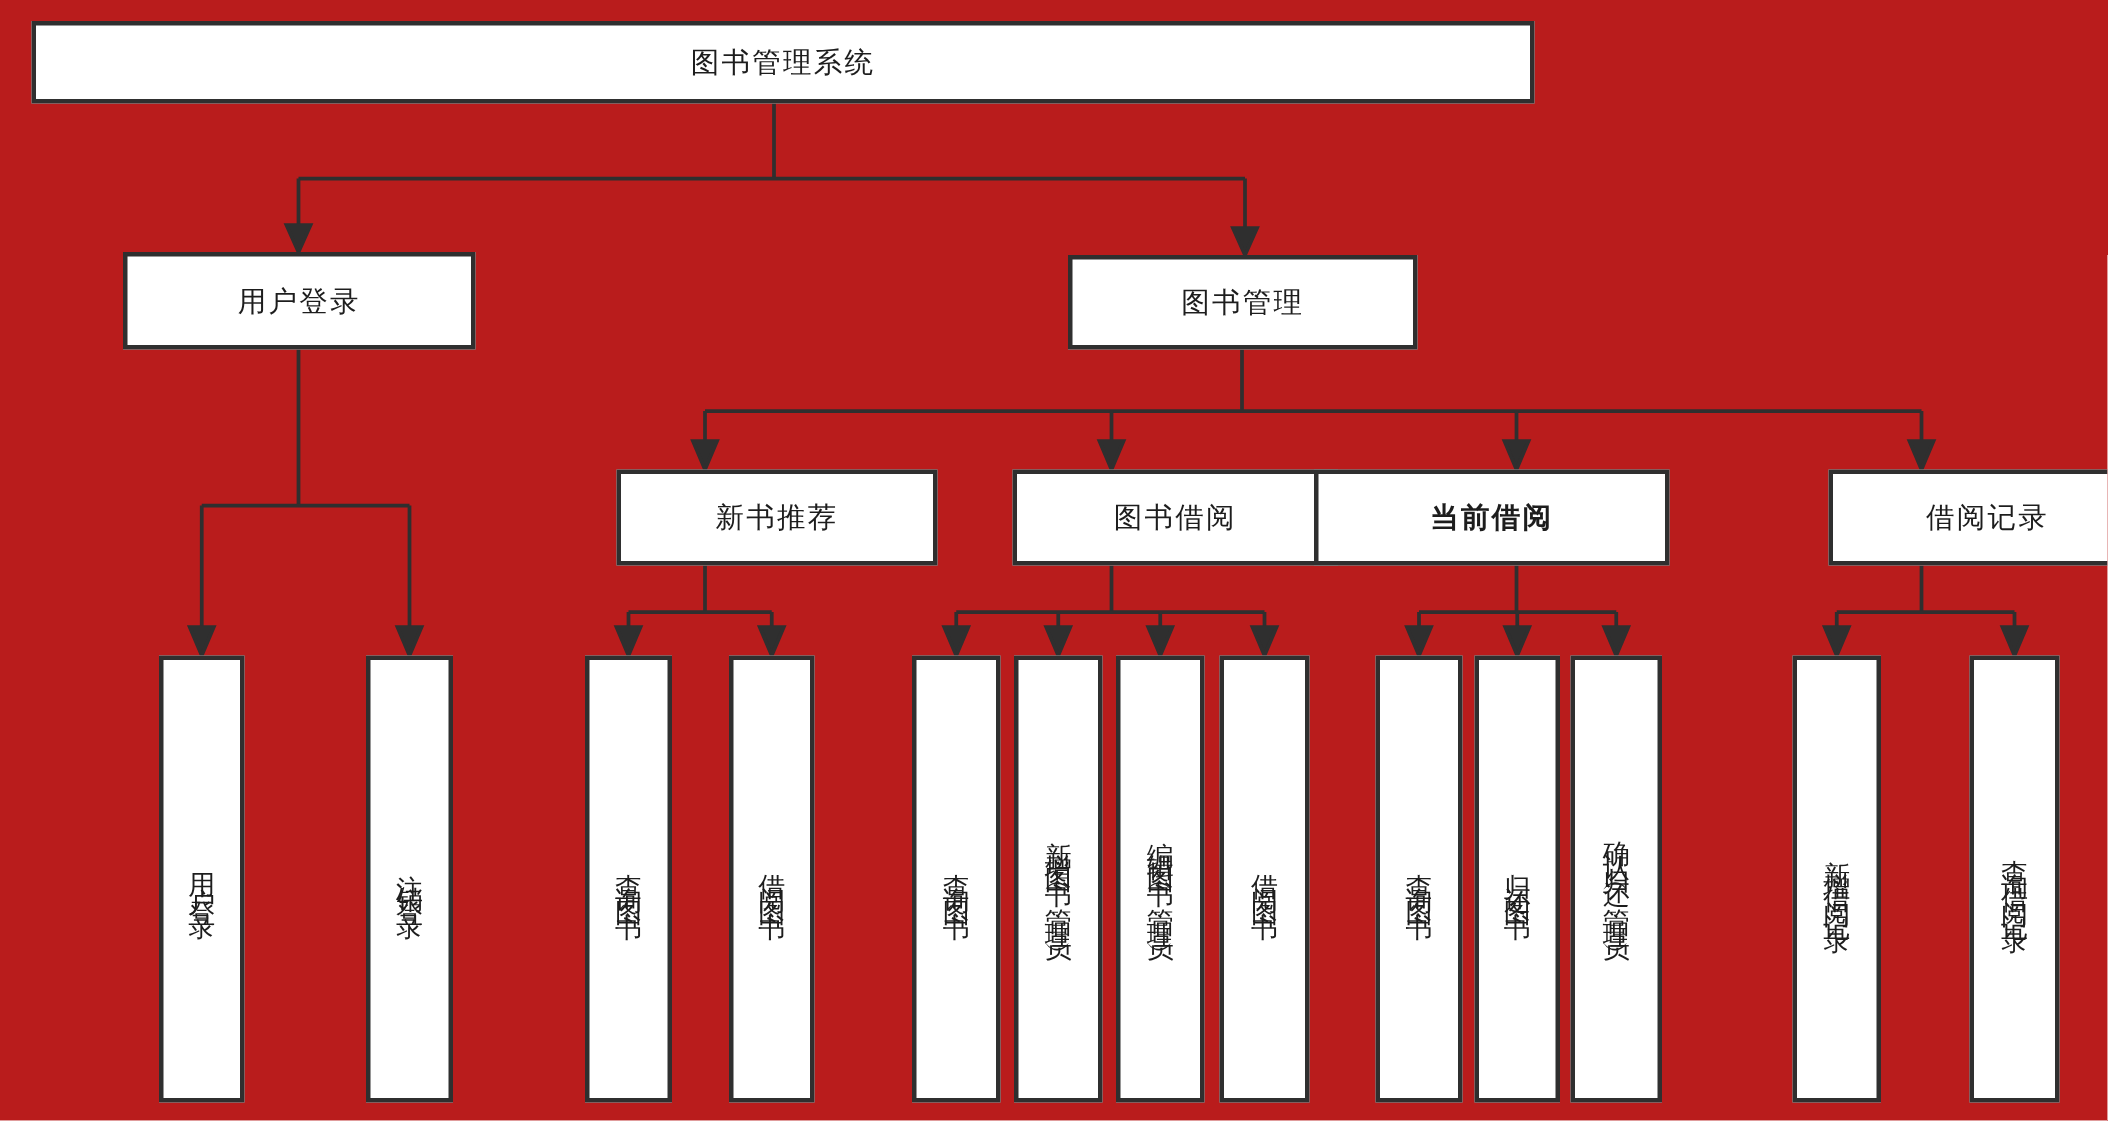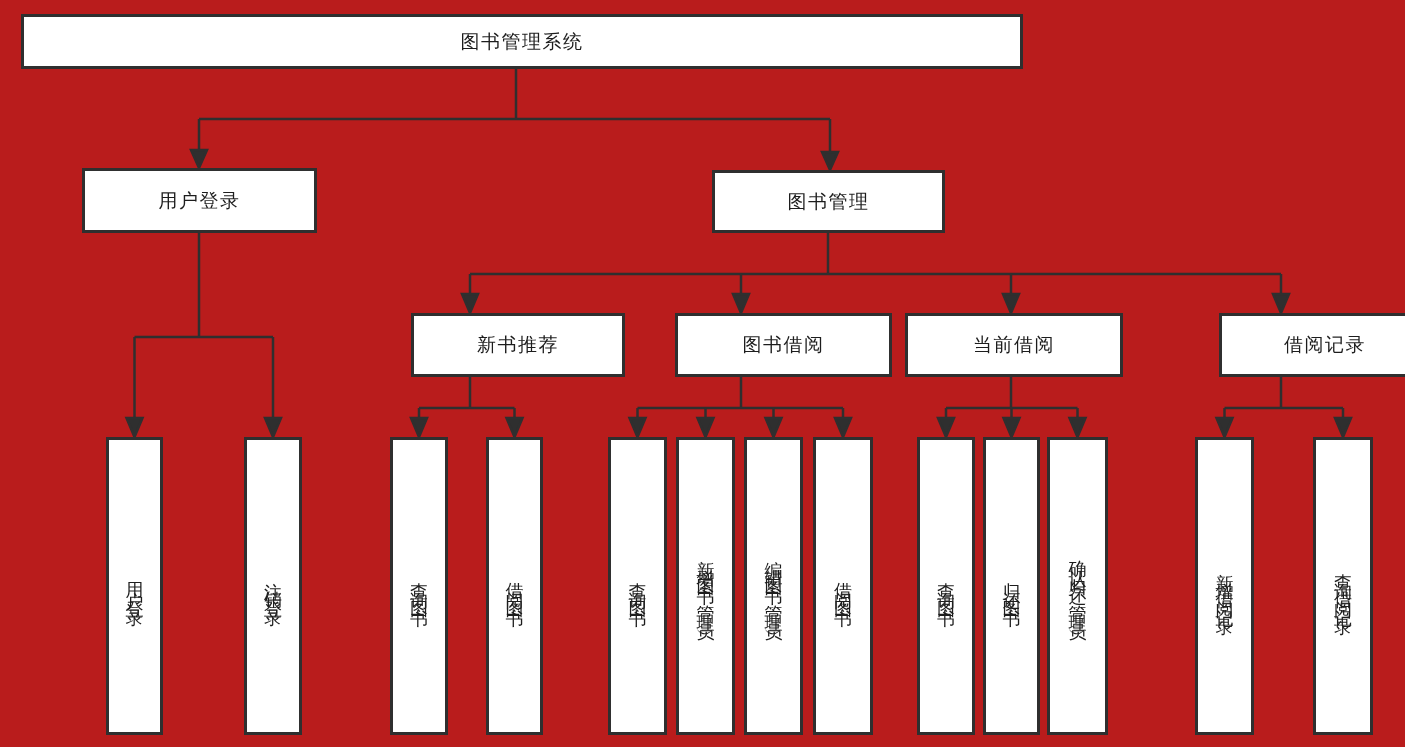--- a/index.html
+++ b/index.html
@@ -133,21 +133,21 @@
   <div class="node" style="left:712px;top:170px;width:233px;height:63px;">
     <span>图书管理</span>
   </div>
 
   <div class="node" style="left:363px;top:313px;width:214px;height:64px;margin-left:48px;">
     <span>新书推荐</span>
   </div>
   <div class="node" style="left:635px;top:313px;width:217px;height:64px;margin-left:40px;">
     <span>图书借阅</span>
   </div>
-  <div class="node" style="left:905px;top:313px;width:218px;height:64px;">
+  <div class="node" style="left:876px;top:313px;width:237px;height:64px;font-weight:bold;">
     <span>当前借阅</span>
   </div>
   <div class="node" style="left:1175px;top:313px;width:212px;height:64px;margin-left:44px;">
     <span>借阅记录</span>
   </div>
 
   <div class="leaf" style="left:106px;width:57px;">
     <span>用户登录</span>
   </div>
   <div class="leaf" style="left:244px;width:58px;">

